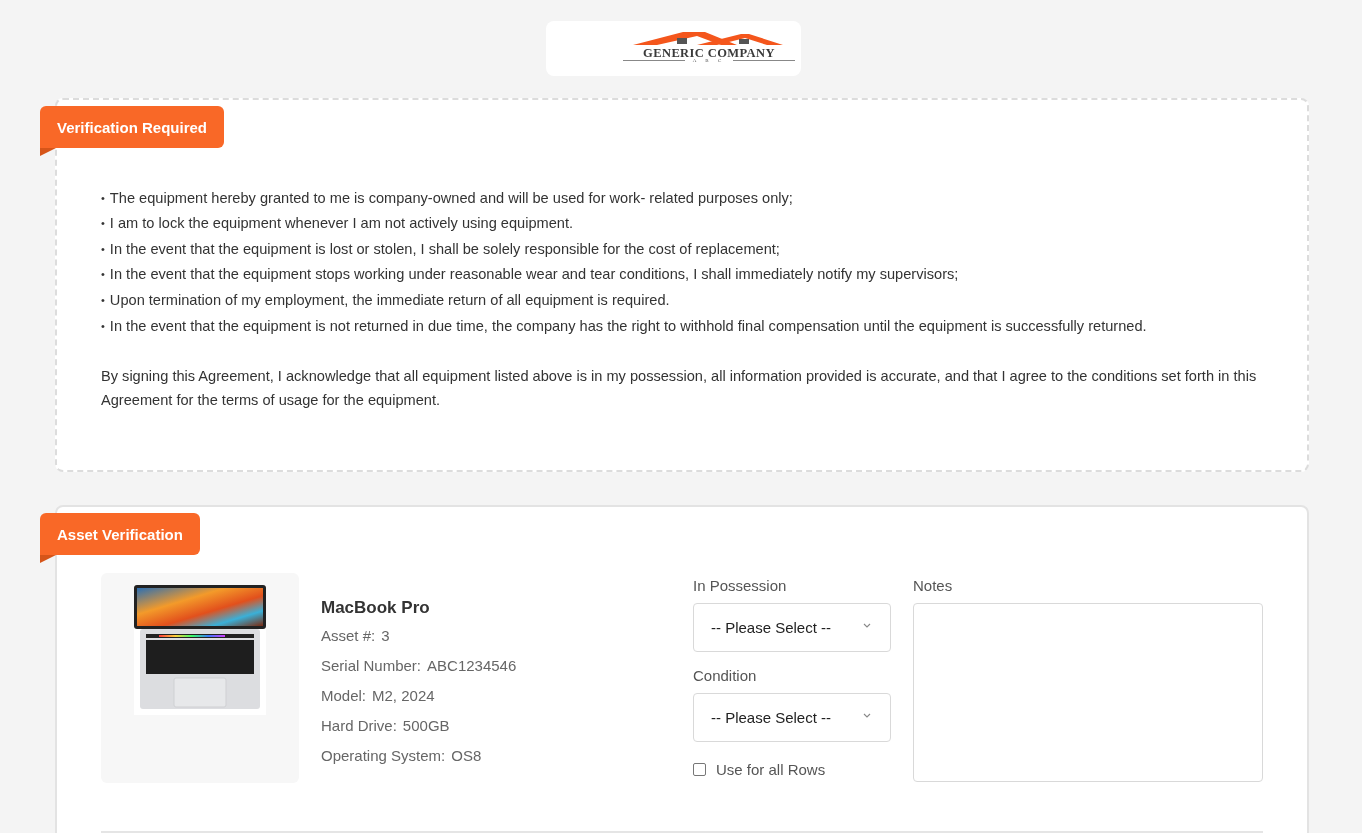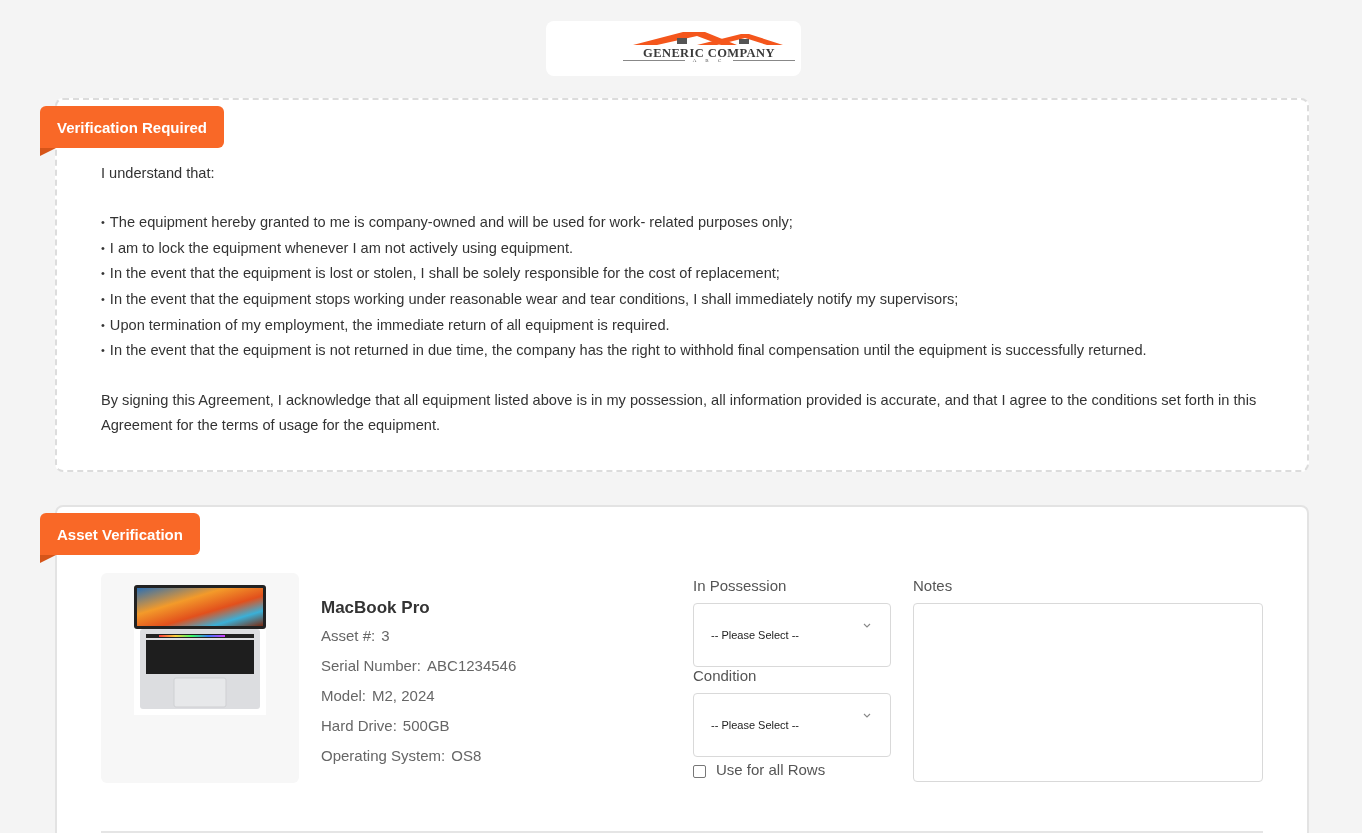--- a/index.html
+++ b/index.html
@@ -60,26 +60,26 @@
   }
   .laptop { position: absolute; left: 33px; top: 12px; width: 132px; height: 130px; background: #fff; }
 
   .details { position: absolute; left: 321px; top: 573px; margin-top: 24px; }
   .asset-name { font-size: 17px; font-weight: bold; color: #333; height: 22px; line-height: 22px; }
   .detail-row { font-size: 15px; color: #666; height: 30px; line-height: 30px; }
   .detail-row .lbl { margin-right: 6px; }
 
   .field-label { position: absolute; font-size: 15px; color: #555; }
   .select {
-    position: absolute; left: 693px; width: 198px; height: 64px;
+    position: absolute; left: 693px; width: 198px; height: 49px;
     border: 1px solid #d9d9d9; border-radius: 4px; background: #fff;
-    display: flex; align-items: center; padding-left: 17px; font-size: 11px; color: #222; cursor: pointer;
+    display: flex; align-items: center; padding-left: 17px; font-size: 15px; color: #222; cursor: pointer;
   }
   .select .chev { position: absolute; right: 18px; top: 15px; }
-  .checkbox-row { position: absolute; left: 693px; top: 761px; display: flex; align-items: flex-end; font-size: 15px; color: #555; }
+  .checkbox-row { position: absolute; left: 693px; top: 761px; display: flex; align-items: center; font-size: 15px; color: #555; }
   .checkbox { width: 13px; height: 13px; border: 1px solid #777; border-radius: 2px; background: #fff; margin-right: 10px; }
   .notes {
     position: absolute; left: 913px; top: 603px; width: 350px; height: 179px;
     border: 1px solid #d9d9d9; border-radius: 4px; background: #fff; resize: none;
   }
   .divider { position: absolute; left: 101px; top: 831px; width: 1162px; height: 2px; background: #e5e5e5; }
 </style>
 </head>
 <body>
 
@@ -95,21 +95,20 @@
     <div class="logo-line" style="left:6px"></div>
     <div class="logo-sub">A B C</div>
     <div class="logo-line" style="left:116px"></div>
   </div>
 </div>
 
 <div class="card dashed"></div>
 <div class="ribbon r1">Verification Required</div>
 
 <div class="agreement">
-  <div>I understand that:</div>
   <div class="gap"></div>
   <ul>
     <li>The equipment hereby granted to me is company-owned and will be used for work- related purposes only;</li>
     <li>I am to lock the equipment whenever I am not actively using equipment.</li>
     <li>In the event that the equipment is lost or stolen, I shall be solely responsible for the cost of replacement;</li>
     <li>In the event that the equipment stops working under reasonable wear and tear conditions, I shall immediately notify my supervisors;</li>
     <li>Upon termination of my employment, the immediate return of all equipment is required.</li>
     <li>In the event that the equipment is not returned in due time, the company has the right to withhold final compensation until the equipment is successfully returned.</li>
   </ul>
   <div class="gap"></div>

